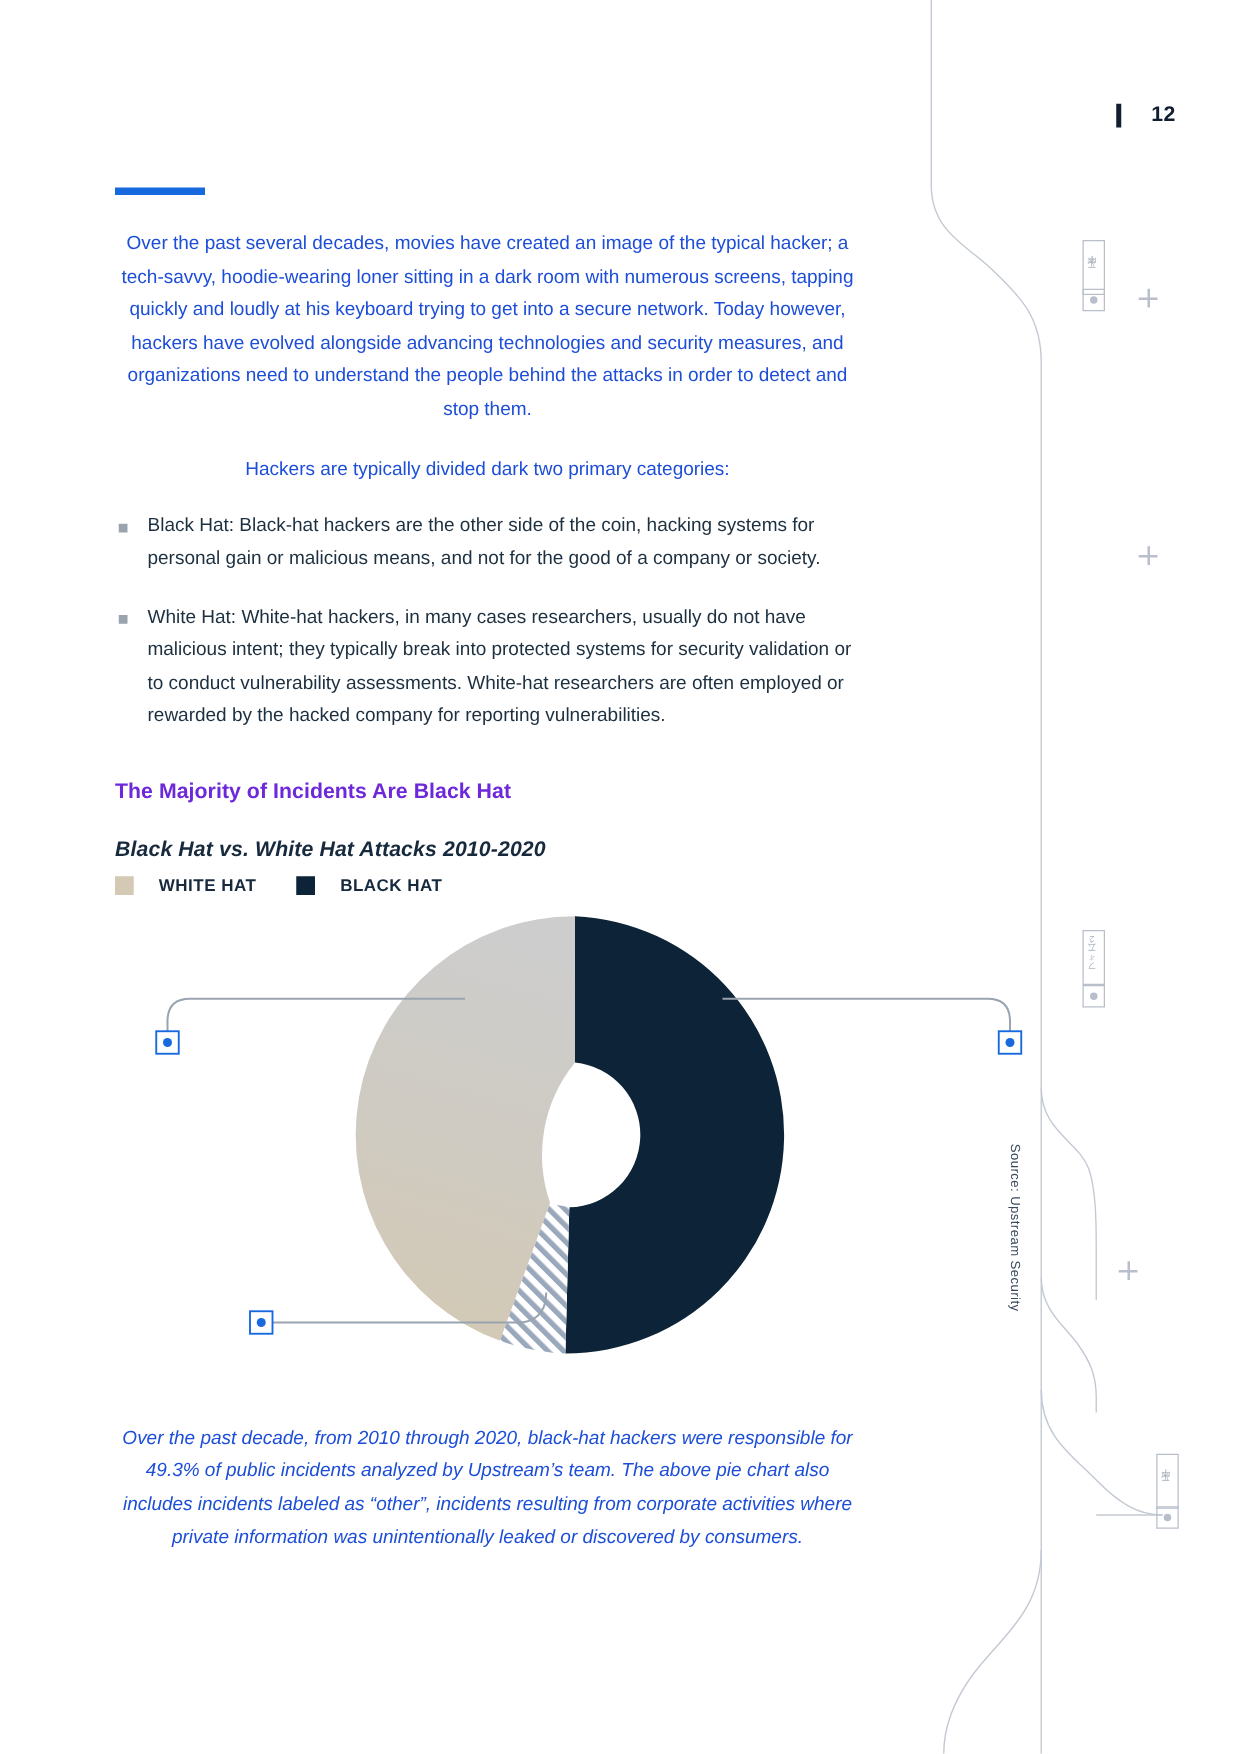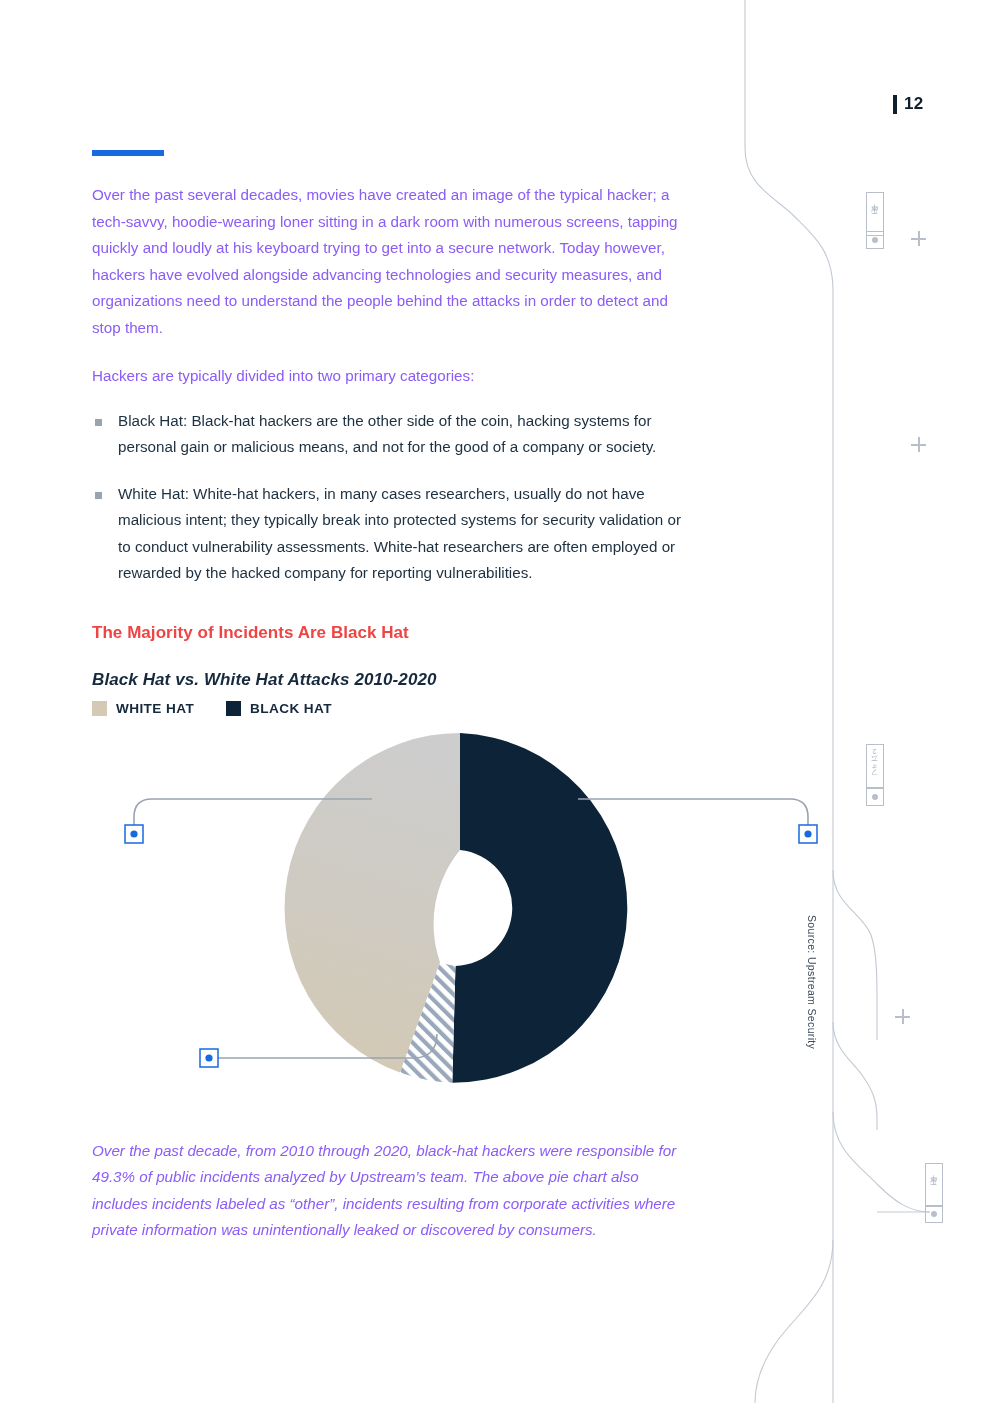--- a/index.html
+++ b/index.html
@@ -18,25 +18,25 @@
 
   
   .deco-layer {
     position: absolute;
     inset: 0;
     pointer-events: none;
   }
 
   .page-num {
     position: absolute;
-    top: 94px;
+    top: 82px;
     left: 893px;
     display: flex;
     align-items: flex-end;
-    gap: 7px;
+    gap: 24px;
   }
   .page-num .bar {
     width: 4px;
     height: 19px;
     background: #111e2e;
     display: block;
   }
   .page-num .num {
     font-size: 17px;
     font-weight: bold;
@@ -123,23 +123,24 @@
     font-weight: bold;
     color: #1769e0;
     letter-spacing: 0.2px;
     margin: 19px 0 0 0;
     line-height: 1.1;
   }
 
   p.body-text {
     font-size: 15.2px;
     line-height: 26.5px;
-    color: #8b5cf6;
+    color: #1d4ed8;
     margin: 26px 0 0 0;
     max-width: 596px;
+    text-align: center;
   }
   p.body-text.tight { margin-top: 22px; }
 
   ul.hacker-list {
     list-style: none;
     margin: 18px 0 0 0;
     padding: 0;
   }
   ul.hacker-list li {
     position: relative;
@@ -156,21 +157,21 @@
     left: 3px;
     top: 11px;
     width: 7px;
     height: 7px;
     background: #9aa4af;
   }
 
   h2.chart-heading {
     font-size: 17px;
     font-weight: bold;
-    color: #ef4444;
+    color: #6d28d9;
     margin: 36px 0 0 0;
     letter-spacing: 0.05px;
   }
   .chart-subtitle {
     font-size: 17px;
     font-style: italic;
     font-weight: bold;
     color: #16293d;
     margin-top: 27px;
     letter-spacing: 0.1px;
@@ -178,21 +179,21 @@
 
   .legend {
     display: flex;
     align-items: center;
     gap: 10px;
     margin-top: 11px;
   }
   .legend-item {
     display: flex;
     align-items: center;
-    gap: 9px;
+    gap: 20px;
     margin-right: 22px;
   }
   .legend-swatch {
     width: 15px;
     height: 15px;
     display: block;
   }
   .legend-label {
     font-size: 13.6px;
     font-weight: bold;
@@ -257,21 +258,21 @@
 
   <div class="source-note">Source: Upstream Security</div>
 </div>
 
 <div class="content">
 
   <div class="title-rule"></div>
 
   <p class="body-text">Over the past several decades, movies have created an image of the typical hacker; a tech-savvy, hoodie-wearing loner sitting in a dark room with numerous screens, tapping quickly and loudly at his keyboard trying to get into a secure network. Today however, hackers have evolved alongside advancing technologies and security measures, and organizations need to understand the people behind the attacks in order to detect and stop them.</p>
 
-  <p class="body-text tight">Hackers are typically divided into two primary categories:</p>
+  <p class="body-text tight">Hackers are typically divided dark two primary categories:</p>
 
   <ul class="hacker-list">
     <li>
       <span>Black Hat: Black-hat hackers are the other side of the coin, hacking systems for personal gain or malicious means, and not for the good of a company or society.</span>
     </li>
     <li>
       <span>White Hat: White-hat hackers, in many cases researchers, usually do not have malicious intent; they typically break into protected systems for security validation or to conduct vulnerability assessments. White-hat researchers are often employed or rewarded by the hacked company for reporting vulnerabilities.</span>
     </li>
   </ul>
 

